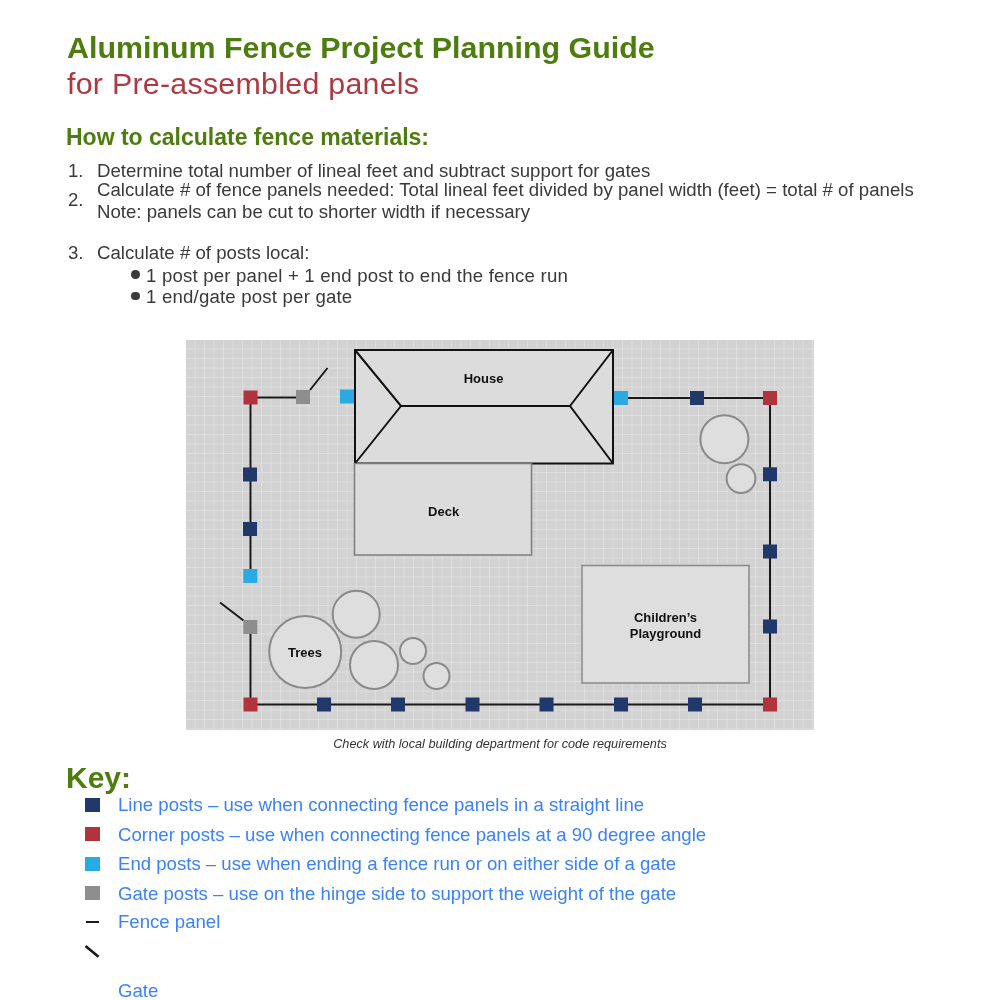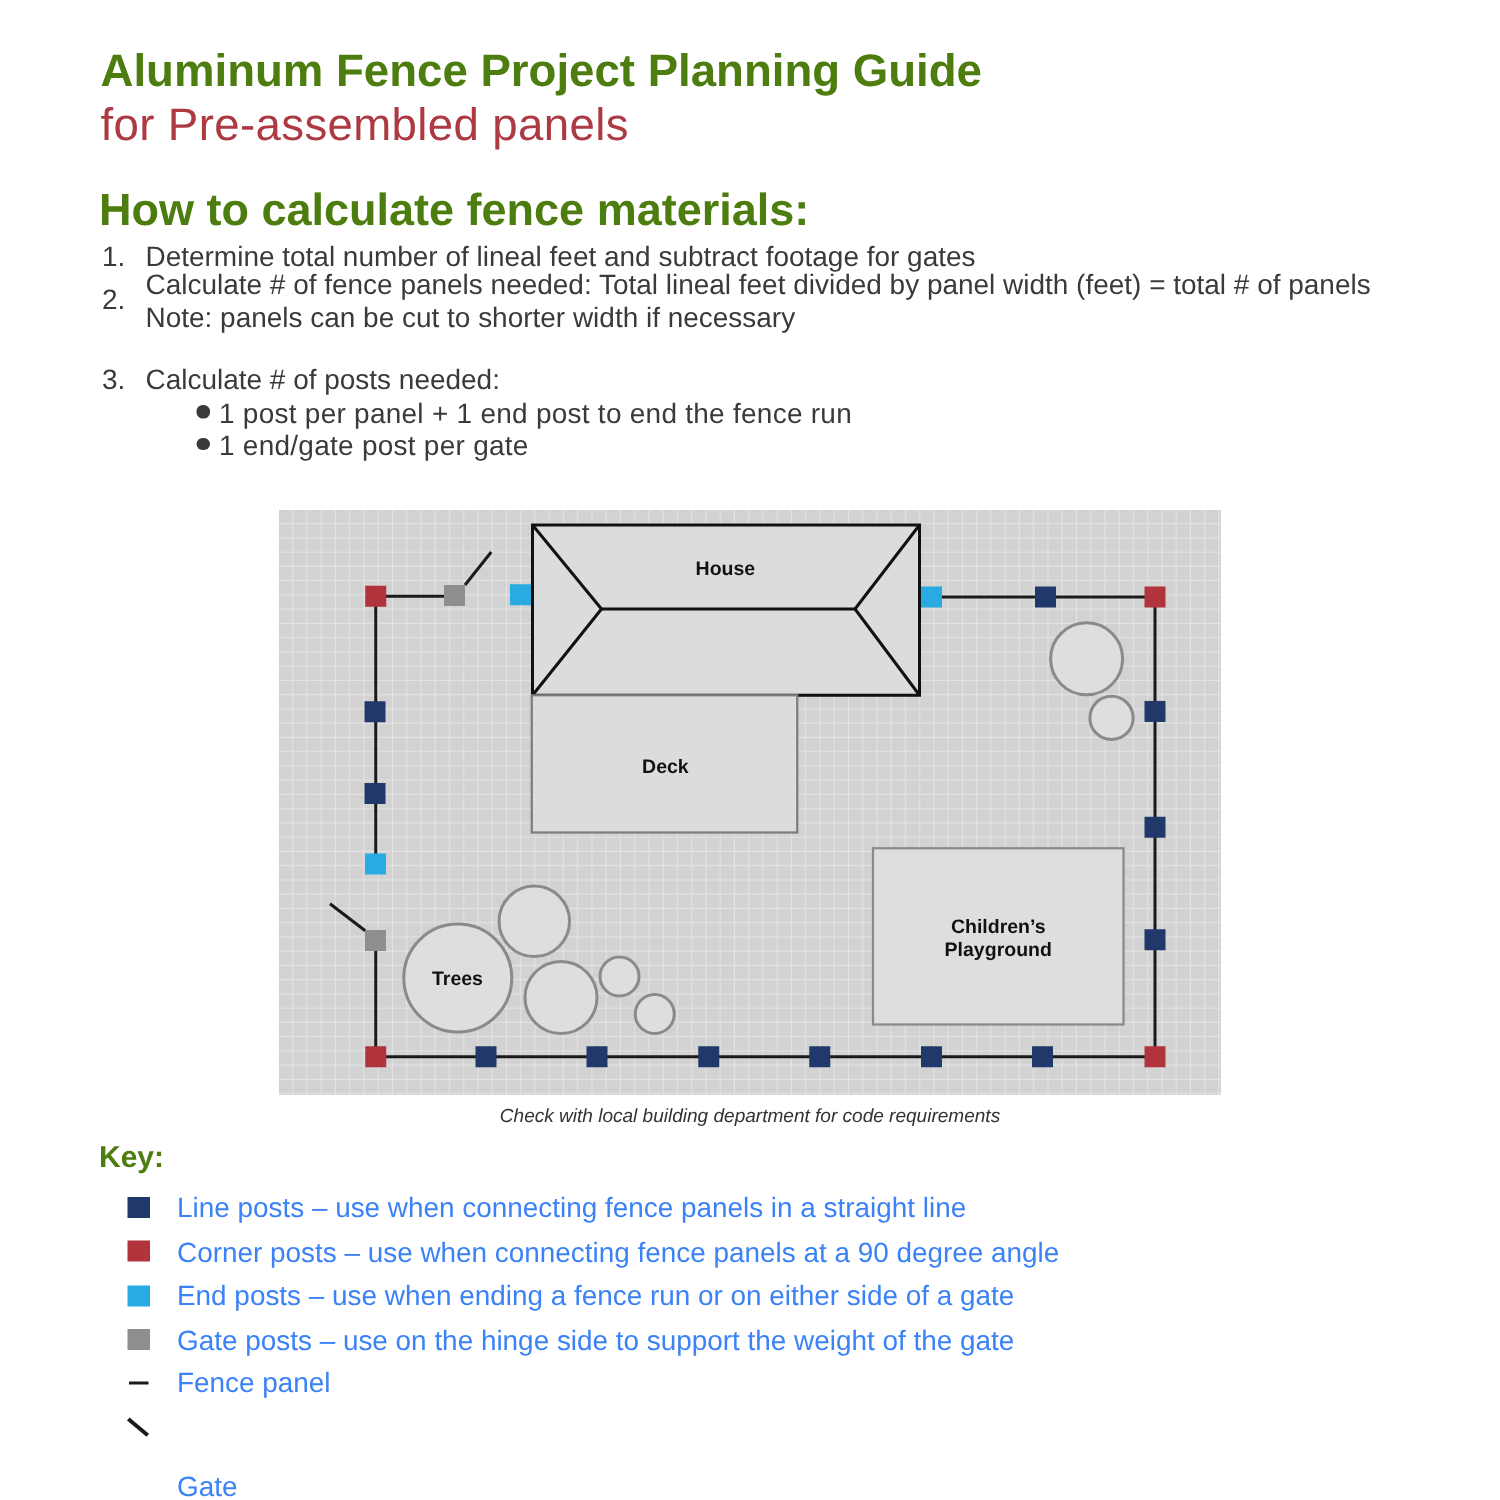--- a/index.html
+++ b/index.html
@@ -9,30 +9,30 @@
   .body-txt{color:#3a3a3a;font-size:18.65px;line-height:21.4px;}
   .key-txt{color:#3b82f6;font-size:18.6px;line-height:21.4px;}
 </style>
 </head>
 <body>
 
   <div class="abs navy" style="left:67px;top:29.5px;font-size:30.4px;font-weight:bold;">Aluminum Fence Project Planning Guide</div>
 
   <div class="abs" style="left:67px;top:65.5px;font-size:30.4px;font-weight:normal;color:#ad3a43;letter-spacing:0.25px;">for Pre-assembled panels</div>
 
-  <div class="abs navy" style="left:66px;top:124.4px;font-size:30px;font-weight:bold;">How to calculate fence materials:</div>
+  <div class="abs navy" style="left:66px;top:124.4px;font-size:23px;font-weight:bold;">How to calculate fence materials:</div>
 
   <div class="abs body-txt" style="left:68px;top:160px;">1.</div>
-  <div class="abs body-txt" style="left:97px;top:160px;">Determine total number of lineal feet and subtract footage for gates</div>
+  <div class="abs body-txt" style="left:97px;top:160px;">Determine total number of lineal feet and subtract support for gates</div>
 
   <div class="abs body-txt" style="left:68px;top:189.4px;">2.</div>
   <div class="abs body-txt" style="left:97px;top:179px;line-height:22.2px;">Calculate # of fence panels needed: Total lineal feet divided by panel width (feet) = total # of panels<br>Note: panels can be cut to shorter width if necessary</div>
 
   <div class="abs body-txt" style="left:68px;top:241.8px;">3.</div>
-  <div class="abs body-txt" style="left:97px;top:241.8px;">Calculate # of posts needed:</div>
+  <div class="abs body-txt" style="left:97px;top:241.8px;">Calculate # of posts local:</div>
 
   <div class="abs" style="left:131px;top:270.3px;width:8.5px;height:8.5px;border-radius:50%;background:#3a3a3a;"></div>
   <div class="abs body-txt" style="left:146px;top:265.4px;letter-spacing:0.18px;">1 post per panel + 1 end post to end the fence run</div>
 
   <div class="abs" style="left:131px;top:291.9px;width:8.5px;height:8.5px;border-radius:50%;background:#3a3a3a;"></div>
   <div class="abs body-txt" style="left:146px;top:286.3px;letter-spacing:0.18px;">1 end/gate post per gate</div>
 
   <svg class="abs" style="left:186px;top:340px;" width="628" height="390" viewBox="0 0 628 390">
     <defs>
       <pattern id="grid" width="9.5" height="9.5" patternUnits="userSpaceOnUse">
@@ -125,21 +125,21 @@
     <rect x="131" y="357.5" width="14" height="14" fill="#21386b"></rect>
     <rect x="205" y="357.5" width="14" height="14" fill="#21386b"></rect>
     <rect x="279.5" y="357.5" width="14" height="14" fill="#21386b"></rect>
     <rect x="353.5" y="357.5" width="14" height="14" fill="#21386b"></rect>
     <rect x="428" y="357.5" width="14" height="14" fill="#21386b"></rect>
     <rect x="502" y="357.5" width="14" height="14" fill="#21386b"></rect>
   </svg>
 
   <div class="abs" style="left:0;top:736.8px;width:1000px;text-align:center;font-size:12.7px;font-style:italic;color:#333;">Check with local building department for code requirements</div>
 
-  <div class="abs navy" style="left:66px;top:760.5px;font-size:20px;font-weight:bold;">Key:</div>
+  <div class="abs navy" style="left:66px;top:760.5px;font-size:30px;font-weight:bold;">Key:</div>
 
   <div class="abs" style="left:85px;top:798.4px;width:15px;height:14px;background:#21386b;"></div>
   <div class="abs key-txt" style="left:118px;top:794.4px;">Line posts – use when connecting fence panels in a straight line</div>
 
   <div class="abs" style="left:85px;top:827.3px;width:15px;height:14px;background:#b1333c;"></div>
   <div class="abs key-txt" style="left:118px;top:824.2px;">Corner posts – use when connecting fence panels at a 90 degree angle</div>
 
   <div class="abs" style="left:85px;top:856.5px;width:15px;height:14px;background:#29abe2;"></div>
   <div class="abs key-txt" style="left:118px;top:853.4px;">End posts – use when ending a fence run or on either side of a gate</div>
 

